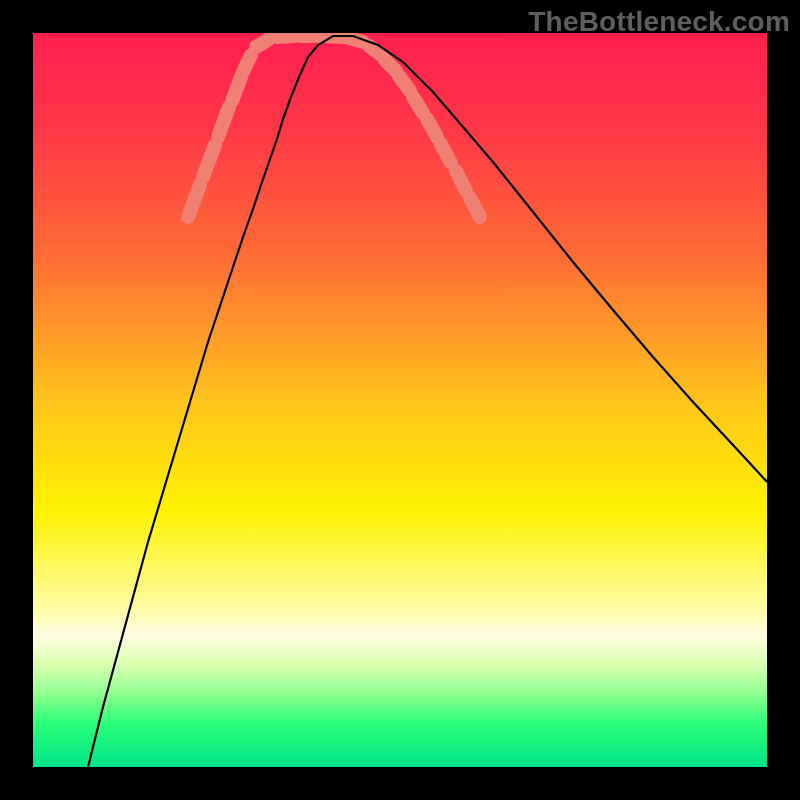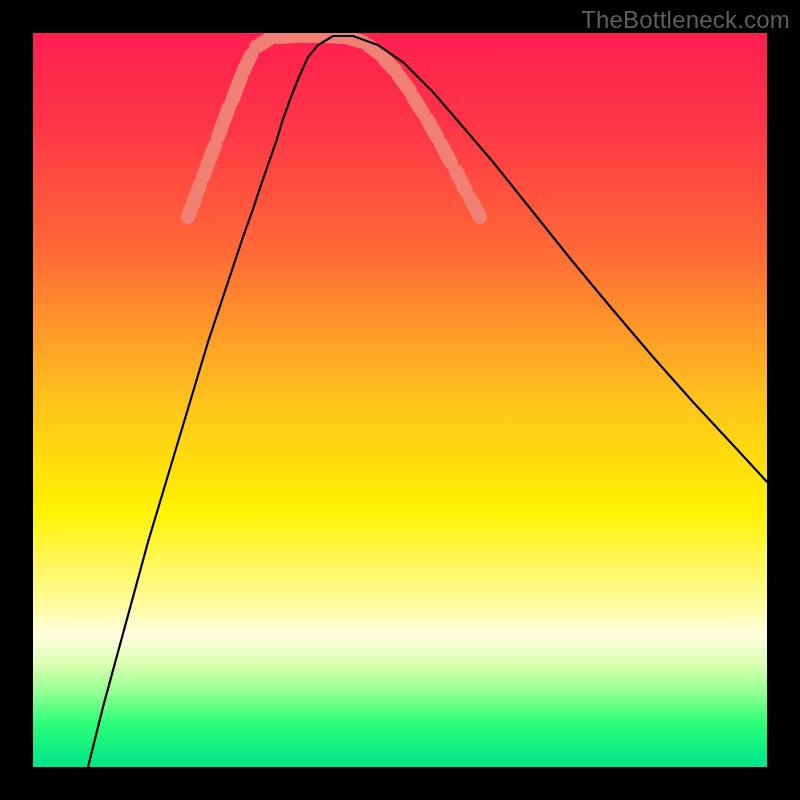--- a/index.html
+++ b/index.html
@@ -25,22 +25,22 @@
     left: 33px;
     width: 734px;
     height: 734px;
     overflow: hidden;
   }
   .watermark {
     position: absolute;
     top: 6px;
     right: 10px;
     color: #5f5f5f;
-    font-size: 24px;
-    font-weight: 400;
+    font-size: 28px;
+    font-weight: 700;
     letter-spacing: 0.2px;
     user-select: none;
   }
   svg { display: block; }
 </style>
 </head>
 <body>
 
 <div class="frame">
   <div class="watermark">TheBottleneck.com</div>

